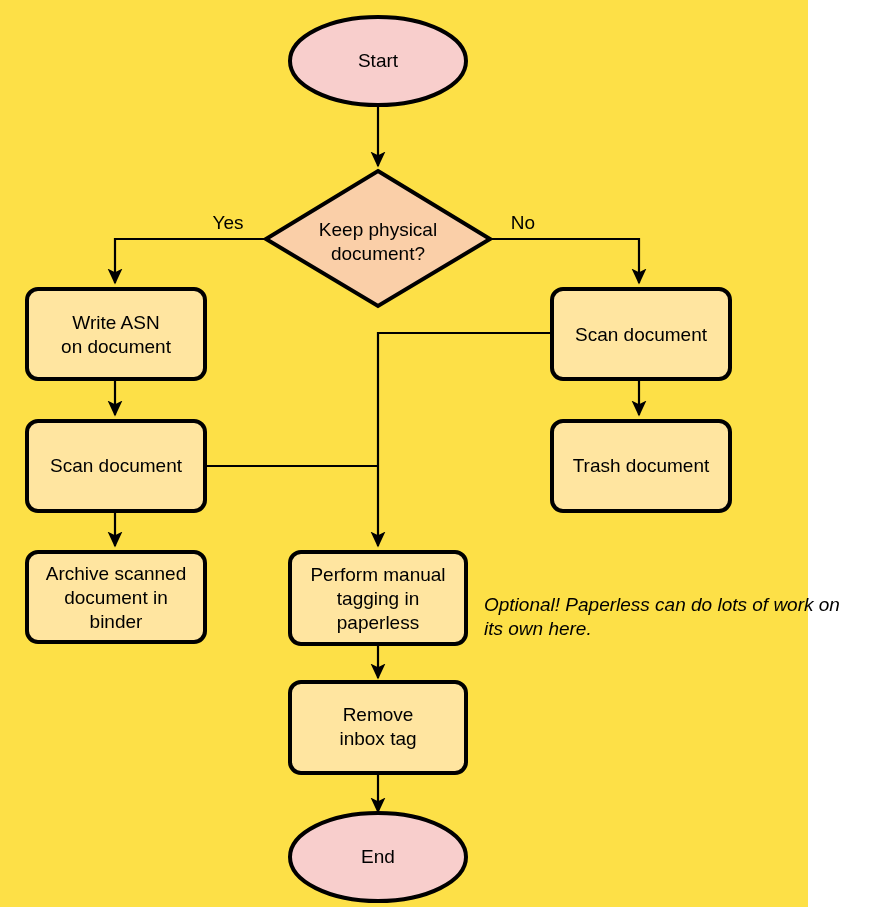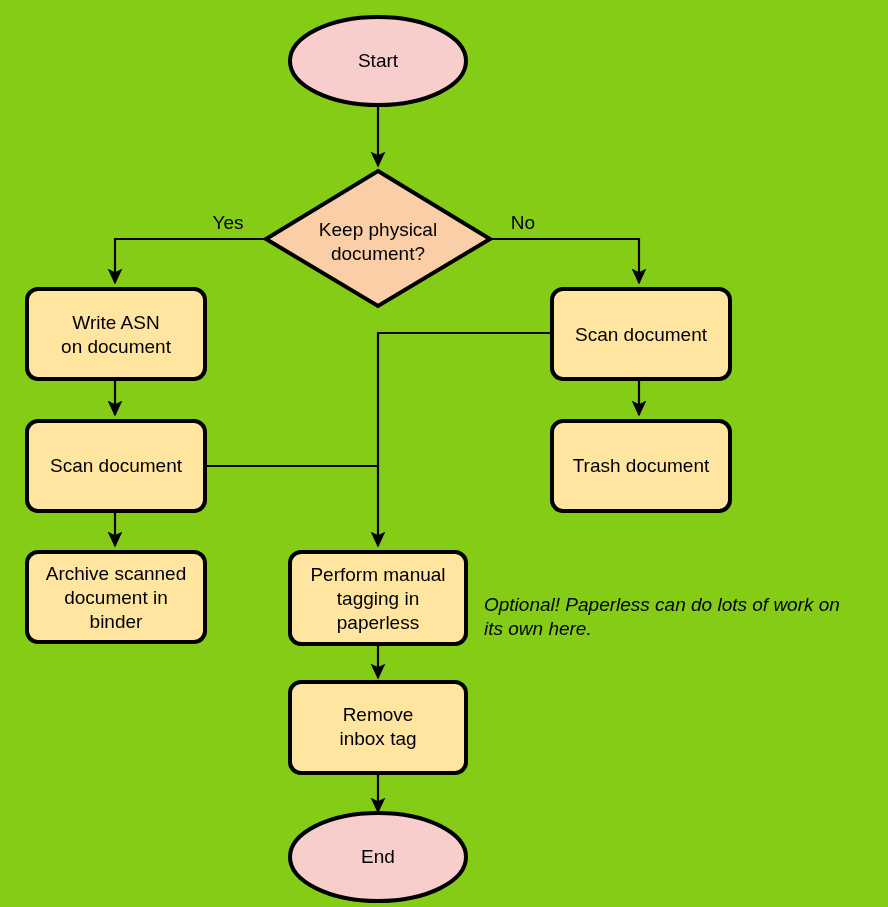--- a/index.html
+++ b/index.html
@@ -10,23 +10,23 @@
   }
   body {
     width: 888px;
     height: 907px;
     font-family: "Liberation Sans", sans-serif;
     color: #000000;
     overflow: hidden;
   }
   #flow-root {
     position: relative;
-    width: 888px;
+    width: 808px;
     height: 907px;
-    background: #84cc16;
+    background: #fde047;
   }
   #flow-svg {
     position: absolute;
     left: 0;
     top: 0;
     width: 888px;
     height: 907px;
     display: block;
   }
   .node-label {

